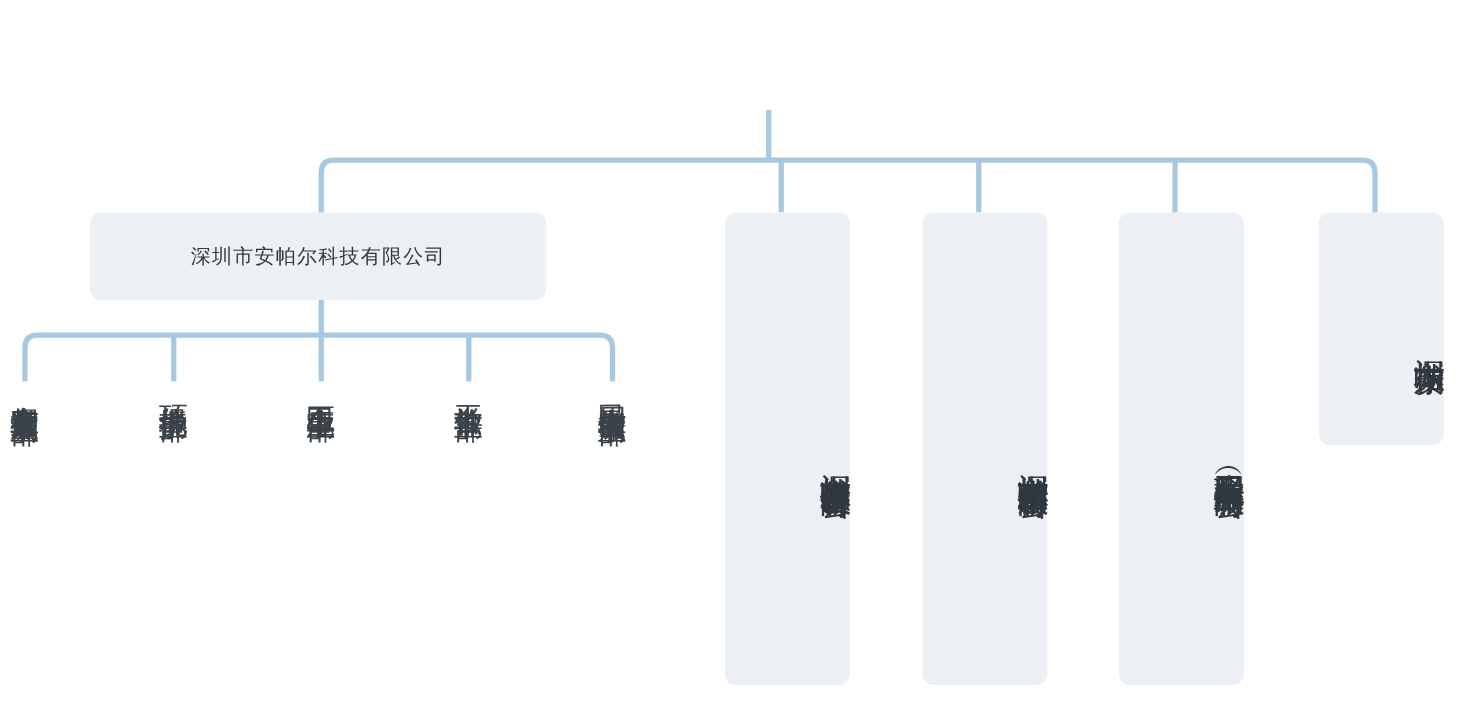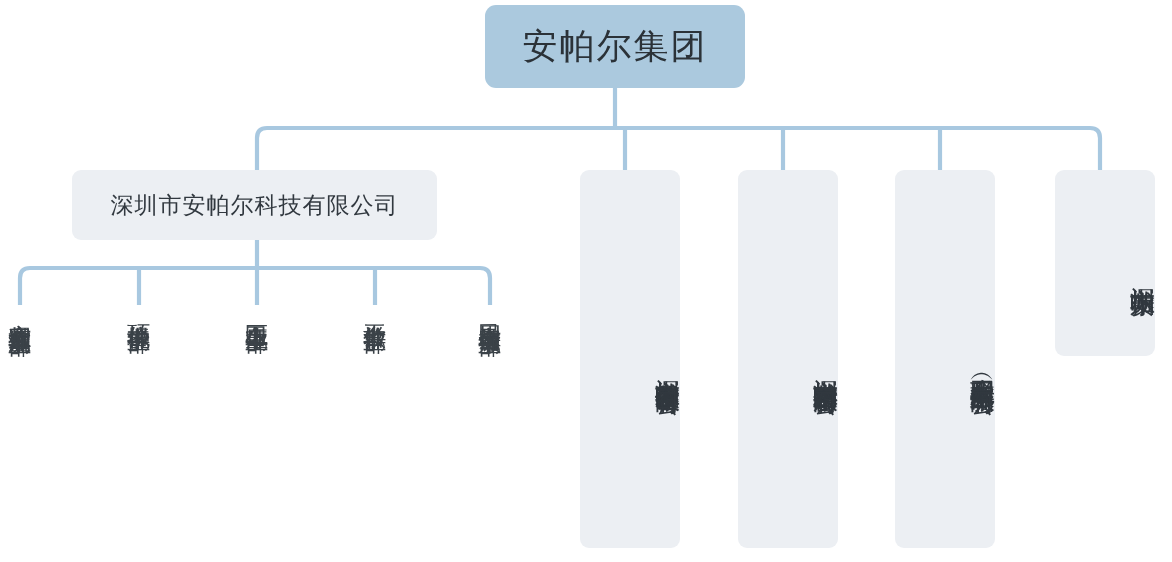--- a/index.html
+++ b/index.html
@@ -32,21 +32,21 @@
   }
   .node.root{
     background:#abc9de;
     border-radius:11px;
     font-size:35px;
     letter-spacing:2px;
     color:#2b3238;
   }
   .node.l2box{
     background:#eceff3;
-    font-size:23px;
+    font-size:16px;
     letter-spacing:1px;
     color:#31383f;
   }
   .node.vbox{
     background:#eceff3;
     font-size:25px;
     color:#31383f;
     writing-mode:vertical-rl;
     text-orientation:upright;
     line-height:1.03;
@@ -84,21 +84,20 @@
 
       <path d="M257,240 L257,268"></path>
 
       <path d="M20,305 L20,278 Q20,268 30,268 L480,268 Q490,268 490,278 L490,305"></path>
       <path d="M139,268 L139,305"></path>
       <path d="M257,268 L257,305"></path>
       <path d="M375,268 L375,305"></path>
     </g>
   </svg>
 
-  <div class="node root" style="left:485px;top:5px;width:260px;height:83px;">安帕尔集团</div>
 
   <div class="node l2box" style="left:72px;top:170px;width:365px;height:70px;">深圳市安帕尔科技有限公司</div>
 
   <div class="node vbox" style="left:580px;top:170px;width:100px;height:378px;">深圳市安帕尔仪器设备有限公司</div>
 
   <div class="node vbox" style="left:738px;top:170px;width:100px;height:378px;">深圳市安帕尔精密加工有限公司</div>
 
   <div class="node vbox" style="left:895px;top:170px;width:100px;height:378px;">众联工程服务（深圳）有限公司</div>
 
   <div class="node vbox" style="left:1055px;top:170px;width:100px;height:186px;">深圳市安帕尔</div>

